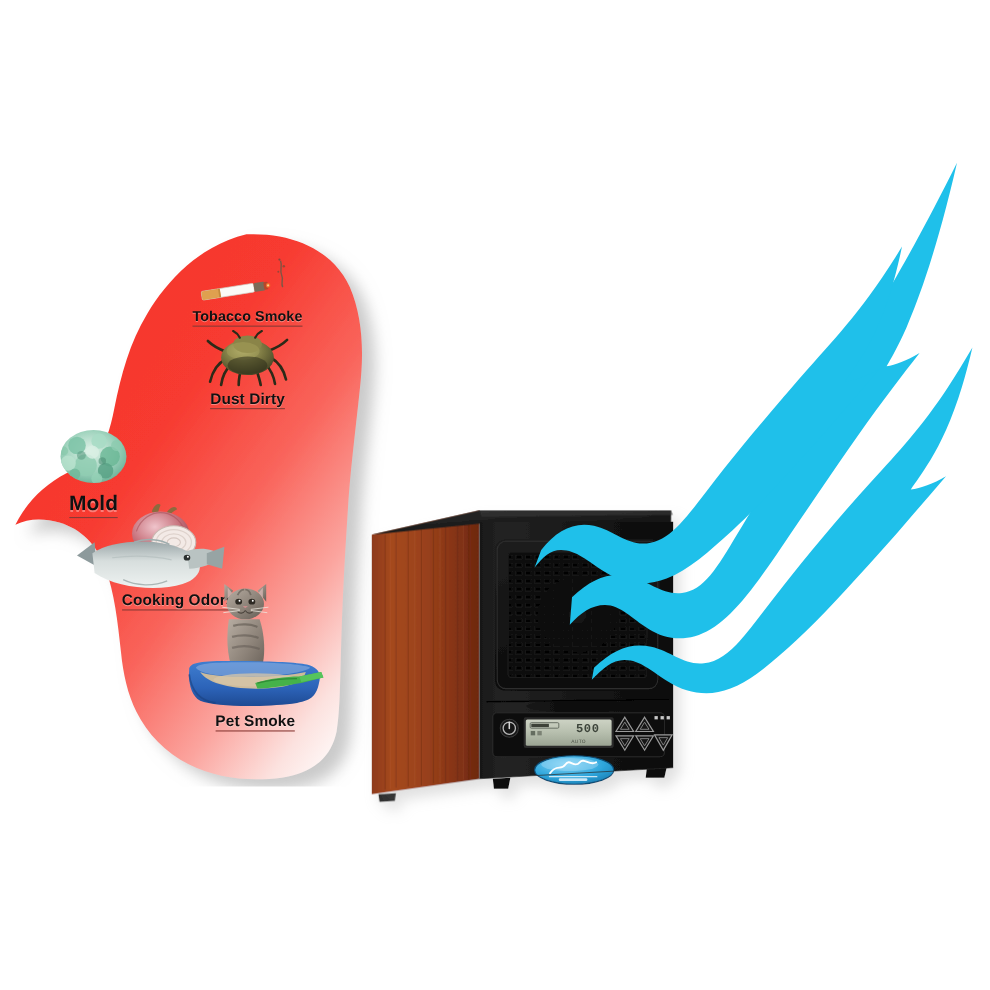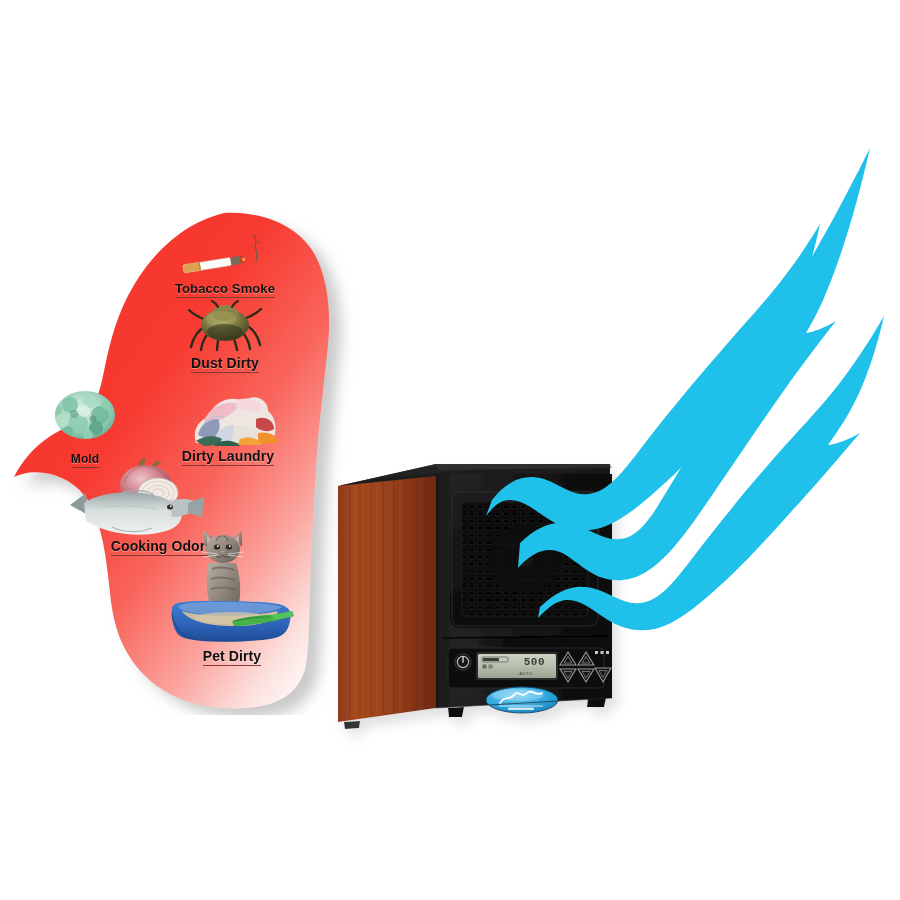--- a/index.html
+++ b/index.html
@@ -123,37 +123,20 @@
         <ellipse cx="43" cy="25" rx="24" ry="16" fill="url(#mitebody)"></ellipse>
         <ellipse cx="43" cy="13" rx="13" ry="8" fill="#8a8448"></ellipse>
         <ellipse cx="39" cy="19" rx="15" ry="8" fill="#a8a35e" opacity=".45"></ellipse>
         <ellipse cx="43" cy="32" rx="18" ry="8" fill="#2e2d19" opacity=".55"></ellipse>
         <path d="M36 7 C34 3 32 2 30 1" stroke="#2c2a18" stroke-width="2" fill="none" stroke-linecap="round"></path>
         <path d="M50 7 C52 3 54 2 56 1" stroke="#2c2a18" stroke-width="2" fill="none" stroke-linecap="round"></path>
       </svg>
       <span class="plabel" style="font-size:14px;">Dust Dirty</span>
     </div>
 
-    <div class="pollutant" style="left:148px;top:186px;width:160px;">
-      <svg class="icon-art" width="108" height="66" viewBox="0 0 108 66">
-        <path d="M22 62 C18 50 24 40 34 36 C40 20 56 14 70 20 C80 12 94 18 94 30 C102 36 104 50 98 62 Z" fill="#efe6e2"></path>
-        <path d="M30 40 C36 24 54 18 66 24 C60 32 52 36 44 40 Z" fill="#f0bcc9"></path>
-        <path d="M62 20 C74 14 88 20 88 30 C80 32 70 30 62 26 Z" fill="#f4d8dd"></path>
-        <path d="M24 54 C26 44 34 38 44 38 C48 46 44 54 38 60 Z" fill="#8e9bb8"></path>
-        <path d="M40 60 C42 50 50 44 60 44 C64 52 58 60 52 63 Z" fill="#cfd6e2"></path>
-        <path d="M60 46 C72 42 84 46 88 54 C80 60 68 62 58 62 Z" fill="#e8e3da"></path>
-        <path d="M82 38 C92 34 100 40 100 48 C94 52 86 50 82 46 Z" fill="#c8494a"></path>
-        <path d="M84 52 C94 50 104 54 104 62 L84 63 Z" fill="#f0922b"></path>
-        <path d="M66 58 C76 54 86 58 88 64 L64 64 Z" fill="#f3a23a"></path>
-        <path d="M22 60 C30 54 42 54 48 58 C46 63 40 65 30 65 Z" fill="#3c6b58"></path>
-        <path d="M42 62 C52 58 62 60 66 65 L40 65 Z" fill="#2f5f4e"></path>
-        <path d="M30 42 C36 36 44 34 50 36" stroke="#b9c2d4" stroke-width="1.2" fill="none"></path>
-      </svg>
-      <span class="plabel" style="font-size:14px;">Dirty Laundry</span>
-    </div>
 
     <div class="pollutant" style="left:30px;top:188px;width:110px;">
       <svg class="icon-art" width="82" height="66" viewBox="0 0 82 66">
         <defs>
           <radialGradient id="moldg" cx="0.45" cy="0.4" r="0.7">
             <stop offset="0%" stop-color="#e3f3ea"></stop>
             <stop offset="55%" stop-color="#9fd3bd"></stop>
             <stop offset="100%" stop-color="#5fa98e"></stop>
           </radialGradient>
           <clipPath id="moldclip">
@@ -170,21 +153,21 @@
           <circle cx="18" cy="38" r="7" fill="#b9e2ce" opacity=".8"></circle>
           <circle cx="40" cy="28" r="6" fill="#d8efe3" opacity=".85"></circle>
           <circle cx="62" cy="22" r="5" fill="#8ccbaf" opacity=".8"></circle>
           <circle cx="24" cy="48" r="5" fill="#6fb89a" opacity=".8"></circle>
           <circle cx="44" cy="52" r="5" fill="#95d2b7" opacity=".75"></circle>
           <circle cx="30" cy="31" r="4" fill="#5d9d83" opacity=".6"></circle>
           <circle cx="49" cy="36" r="3.4" fill="#4f8f76" opacity=".6"></circle>
           <circle cx="14" cy="27" r="4" fill="#86c7aa" opacity=".7"></circle>
         </g>
       </svg>
-      <span class="plabel" style="font-size:12px;">Mold</span>
+      <span class="plabel" style="font-size:19px;">Mold</span>
     </div>
 
     <div class="pollutant" style="left:62px;top:262px;width:200px;">
       <svg class="icon-art" width="200" height="80" viewBox="0 0 200 80">
         <defs>
           <radialGradient id="oniong" cx="0.4" cy="0.35" r="0.75">
             <stop offset="0%" stop-color="#efc4cb"></stop>
             <stop offset="55%" stop-color="#c9757f"></stop>
             <stop offset="100%" stop-color="#93414e"></stop>
           </radialGradient>
@@ -273,21 +256,21 @@
           <path d="M12 8 C14 4 30 3 52 3 C84 3 110 5 116 8 C110 13 84 16 56 16 C30 16 16 13 12 8 Z" fill="#9ab7e2" opacity=".5"></path>
           <path d="M16 12 C30 18 86 18 112 12 C110 20 100 26 74 27 C44 28 22 22 16 12 Z" fill="#cdbb9b"></path>
           <ellipse cx="66" cy="19" rx="38" ry="6" fill="#d6c6a8" opacity=".75"></ellipse>
 
           <path d="M66 22 C78 18 94 16 106 16 L126 12 L128 17 L108 22 C96 24 80 27 68 27 Z" fill="#45b24a"></path>
           <path d="M68 22 C80 19 94 18 104 18" stroke="#2f8c36" stroke-width="1.2" fill="none"></path>
           <path d="M106 16 L126 12 L128 17 L108 21 Z" fill="#56c45c"></path>
           <path d="M6 14 C8 30 16 38 30 40" stroke="#1a417f" stroke-width="1.6" fill="none" opacity=".6"></path>
         </g>
       </svg>
-      <span class="plabel" style="font-size:14px;">Pet Dirty</span>
+      <span class="plabel" style="font-size:14px;">Pet Smoke</span>
     </div>
   </div>
 
   <div id="purifier">
     <svg width="320" height="310" viewBox="0 0 320 310">
       <defs>
         <linearGradient id="woodg" x1="0" y1="0" x2="1" y2="0">
           <stop offset="0%" stop-color="#8e3a1a"></stop>
           <stop offset="18%" stop-color="#a5491f"></stop>
           <stop offset="45%" stop-color="#9c431c"></stop>

